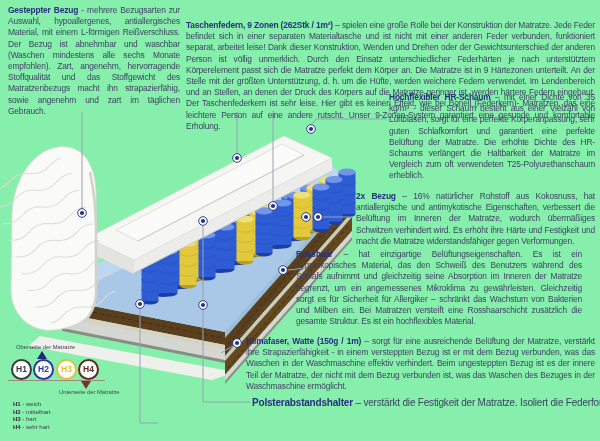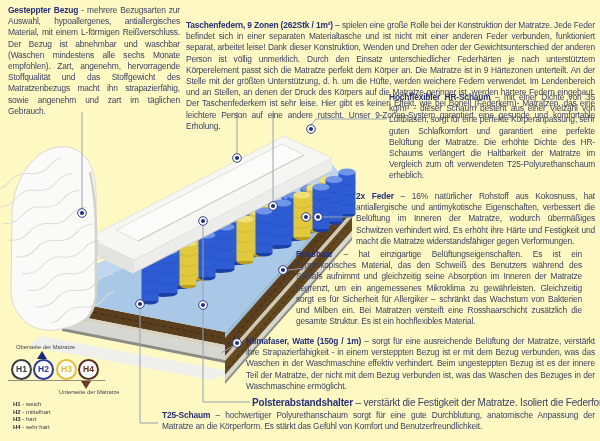--- a/index.html
+++ b/index.html
@@ -1,16 +1,16 @@
 <!DOCTYPE html>
 <html><head>
 <meta charset="utf-8">
 <style>
   html,body{margin:0;padding:0;background:#fff;}
-  #canvas{position:relative;width:600px;height:441px;background:#fef9c3;overflow:hidden;
+  #canvas{position:relative;width:600px;height:441px;background:#86efac;overflow:hidden;
           font-family:"Liberation Sans",sans-serif;}
   #art{position:absolute;left:0;top:0;z-index:1;}
   .blk{position:absolute;margin:0;z-index:3;font-size:8.4px;line-height:11.2px;color:#3d4263;
        text-align:justify;letter-spacing:-0.15px;}
   .blk b{color:#252f7d;font-weight:bold;}
   #b-cover{left:8px;top:5px;width:172px;}
   #b-springs{left:186px;top:5px;width:409px;margin-top:15px;}
   #b-hr{left:389px;top:92px;width:206px;}
   #b-kokos{left:356px;top:191px;width:239px;}
   #b-ross{left:296px;top:249px;width:286px;}
@@ -319,29 +319,28 @@
         <circle cx="140" cy="304" r="2.1" fill="#223287"></circle>
       </g>
   </svg>
 
   <p class="blk" id="b-cover"><b>Gesteppter Bezug</b><span> - </span><span>mehrere Bezugsarten zur Auswahl, hypoallergenes, antiallergisches Material, mit einem L-förmigen Reißverschluss. Der Bezug ist abnehmbar und waschbar (Waschen mindestens alle sechs Monate empfohlen). Zart, angenehm, hervorragende Stoffqualität und das Stoffgewicht des Matratzenbezugs macht ihn strapazierfähig, sowie angenehm und zart im täglichen Gebrauch.</span></p>
 
   <p class="blk" id="b-springs"><b>Taschenfedern, 9 Zonen (262Stk / 1m²)</b><span> –  </span><span>spielen eine große Rolle bei der Konstruktion der Matratze. Jede Feder befindet sich in einer separaten Materialtasche und ist nicht mit einer anderen Feder verbunden, funktioniert separat, arbeitet leise! Dank dieser Konstruktion, Wenden und Drehen oder der Gewichtsunterschied der anderen Person ist völlig unmerklich. Durch den Einsatz unterschiedlicher Federhärten je nach unterstütztem Körperelement passt sich die Matratze perfekt dem Körper an. Die Matratze ist in 9 Härtezonen unterteilt. An der Stelle mit der größten Unterstützung, d. h. um die Hüfte, werden weichere Federn verwendet. Im Lendenbereich und an Stellen, an denen der Druck des Körpers auf die Matratze geringer ist, werden härtere Federn eingebaut. Der Taschenfederkern ist sehr leise. Hier gibt es keinen Effekt, wie bei Bonell (Federkern)- Matratzen, das eine leichtere Person auf eine andere rutscht. Unser 9-Zonen-System garantiert eine gesunde und komfortable Erholung.</span></p>
 
   <p class="blk" id="b-hr"><b>Hochflexibler HR-Schaum</b><span> –  </span><span>mit einer Dichte von 35 kg/m³ - dieser Schaum besteht aus einer Vielzahl von Luftblasen, sorgt für eine perfekte Körperanpassung, sehr guten Schlafkomfort und garantiert eine perfekte Belüftung der Matratze. Die erhöhte Dichte des HR-Schaums verlängert die Haltbarkeit der Matratze im Vergleich zum oft verwendeten T25-Polyurethanschaum erheblich.</span></p>
 
-  <p class="blk" id="b-kokos"><b>2x Feder</b><span> –  </span><span>16% natürlicher Rohstoff aus Kokosnuss, hat antiallergische und antimykotische Eigenschaften, verbessert die Belüftung im Inneren der Matratze, wodurch übermäßiges Schwitzen verhindert wird. Es erhöht ihre Härte und Festigkeit und macht die Matratze widerstandsfähiger gegen Verformungen.</span></p>
+  <p class="blk" id="b-kokos"><b>2x Bezug</b><span> –  </span><span>16% natürlicher Rohstoff aus Kokosnuss, hat antiallergische und antimykotische Eigenschaften, verbessert die Belüftung im Inneren der Matratze, wodurch übermäßiges Schwitzen verhindert wird. Es erhöht ihre Härte und Festigkeit und macht die Matratze widerstandsfähiger gegen Verformungen.</span></p>
 
   <p class="blk" id="b-ross"><b>Rosshaar</b><span> – </span><span>hat einzigartige Belüftungseigenschaften. Es ist ein hygroskopisches Material, das den Schweiß des Benutzers während des Schlafs aufnimmt und gleichzeitig seine Absorption im Inneren der Matratze begrenzt, um ein angemessenes Mikroklima zu gewährleisten. Gleichzeitig sorgt es für Sicherheit für Allergiker – schränkt das Wachstum von Bakterien und Milben ein. Bei Matratzen versteift eine Rosshaarschicht zusätzlich die gesamte Struktur. Es ist ein hochflexibles Material.</span></p>
 
   <p class="blk" id="b-klima"><b>Klimafaser, Watte (150g / 1m)</b><span> – </span><span>sorgt für eine ausreichende Belüftung der Matratze, verstärkt ihre Strapazierfähigkeit - in einem versteppten Bezug ist er mit dem Bezug verbunden, was das Waschen in der Waschmaschine effektiv verhindert. Beim ungesteppten Bezug ist es der innere Teil der Matratze, der nicht mit dem Bezug verbunden ist, was das Waschen des Bezuges in der Waschmaschine ermöglicht.</span></p>
 
   <p class="blk" id="b-polster"><b>Polsterabstandshalter</b><span> – </span><span>verstärkt die Festigkeit der Matratze. Isoliert die Federform vom Schaum.</span></p>
 
-  <p class="blk" id="b-t25"><b>T25-Schaum</b><span> – </span><span>hochwertiger Polyurethanschaum sorgt für eine gute Durchblutung, anatomische Anpassung der Matratze an die Körperform. Es stärkt das Gefühl von Komfort und Benutzerfreundlichkeit.</span></p>
 
   <div class="hlabel" id="hard-top">Oberseite der Matratze</div>
   <div id="up-arrow"></div>
   <div class="hc" id="hc0" style="border-color: rgb(59, 59, 59); color: rgb(59, 59, 59);"><span>H1</span></div>
   <div class="hc" id="hc1" style="border-color: rgb(43, 58, 155); color: rgb(43, 58, 155);"><span>H2</span></div>
   <div class="hc" id="hc2" style="border-color: rgb(223, 193, 58); color: rgb(223, 193, 58);"><span>H3</span></div>
   <div class="hc" id="hc3" style="border-color: rgb(93, 45, 34); color: rgb(93, 45, 34);"><span>H4</span></div>
   <div id="hbase"></div>
   <div id="dn-arrow"></div>
   <div class="hlabel" id="hard-bottom">Unterseite der Matratze</div>

